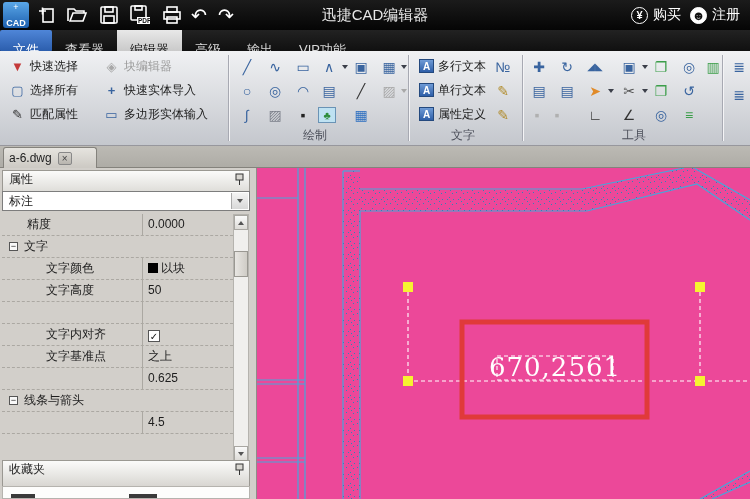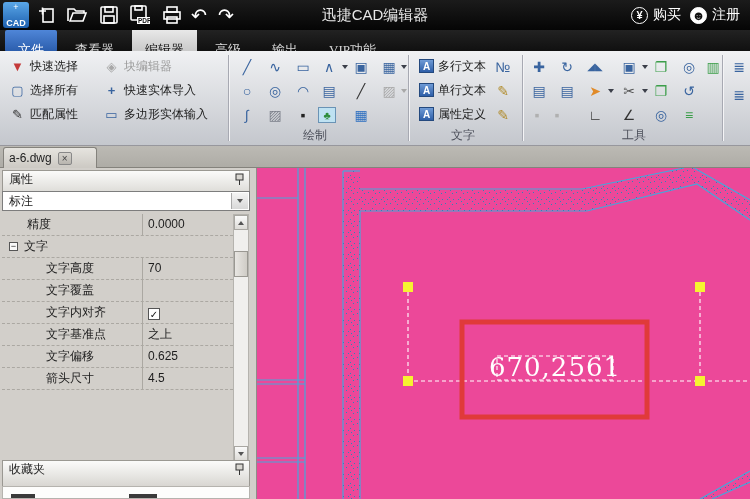--- a/index.html
+++ b/index.html
@@ -21,21 +21,21 @@
   .app-title { position:absolute; left:0; top:0; width:750px; height:30px; text-align:center;
     line-height:30px; color:#e8e8e8; font-size:15px; pointer-events:none; }
   .tb-right { position:absolute; right:10px; top:0; height:30px; display:flex; align-items:center; gap:9px; color:#fff; font-size:14px; }
   .rnd-ico { width:17px; height:17px; border:1.5px solid #fff; border-radius:50%;
     display:inline-flex; align-items:center; justify-content:center; font-size:11px; font-weight:bold; }
   .rnd-ico.solid { background:#fff; color:#111; border-color:#fff; font-size:13px; }
 
   
   .menubar { position:absolute; left:0; top:30px; width:750px; height:21px;
     background:linear-gradient(#222,#101010); display:flex; align-items:center; font-size:13px; }
-  .menu-item { color:#d8d8d8; padding:11px 13px; margin-left:5px; height:19px; line-height:17px;font-family:Liberation Serif, serif; }
+  .menu-item { color:#d8d8d8; padding:11px 13px; height:19px; line-height:17px; }
   .menu-item.file { background:linear-gradient(#4f86d8,#2a5cab); color:#fff; border-radius:2px; }
   .menu-item.active { background:linear-gradient(#e8e8e8,#c8c8c8); color:#111; }
 
   
   .ribbon { position:absolute; left:0; top:51px; width:750px; height:95px;
     background:linear-gradient(#f0f1f3,#c4c7cd); border-bottom:1px solid #97979d; }
   .gdiv { position:absolute; top:4px; height:86px; width:1px; background:#a7a9b2; box-shadow:1px 0 0 #f4f4f6; }
   .glabel { position:absolute; top:76px; font-size:12px; color:#4c4f5a; text-align:center; }
   .rbtn { position:absolute; height:22px; display:flex; align-items:center; gap:4px; font-size:12px; color:#1b1b1b; padding:0 3px; }
   .rbtn.disabled { color:#9b9b9b; }
@@ -293,46 +293,51 @@
     <div class="grid">
       <div class="prow">
         <div class="plabel ind1">精度</div>
         <div class="vdiv"></div>
         <div class="pvalue">0.0000</div>
       </div>
       <div class="prow">
         <div class="plabel" style="width:100%"><span class="secbox">−</span><span>文字</span></div>
       </div>
       <div class="prow">
+        <div class="plabel ind2">文字颜色</div>
+        <div class="vdiv"></div>
+        <div class="pvalue"><span class="swatch"></span><span>以块</span></div>
+      </div>
+      <div class="prow">
         <div class="plabel ind2">文字高度</div>
         <div class="vdiv"></div>
-        <div class="pvalue">70</div>
-      </div>
-      <div class="prow">
-        <div class="plabel ind2">文字覆盖</div>
+        <div class="pvalue">50</div>
+      </div>
+      <div class="prow">
         <div class="vdiv"></div>
         <div class="pvalue"></div>
       </div>
       <div class="prow">
         <div class="plabel ind2">文字内对齐</div>
         <div class="vdiv"></div>
         <div class="pvalue"><span class="cb">✓</span></div>
       </div>
       <div class="prow">
         <div class="plabel ind2">文字基准点</div>
         <div class="vdiv"></div>
         <div class="pvalue">之上</div>
       </div>
       <div class="prow">
-        <div class="plabel ind2">文字偏移</div>
         <div class="vdiv"></div>
         <div class="pvalue">0.625</div>
       </div>
       <div class="prow">
-        <div class="plabel ind2">箭头尺寸</div>
+        <div class="plabel" style="width:100%"><span class="secbox">−</span><span>线条与箭头</span></div>
+      </div>
+      <div class="prow">
         <div class="vdiv"></div>
         <div class="pvalue">4.5</div>
       </div>
     </div>
 
     <div class="vscroll">
       <div class="sbtn" style="top:0">
           <span class="tri-up"></span>
         </div>
       <div class="thumb"></div>

